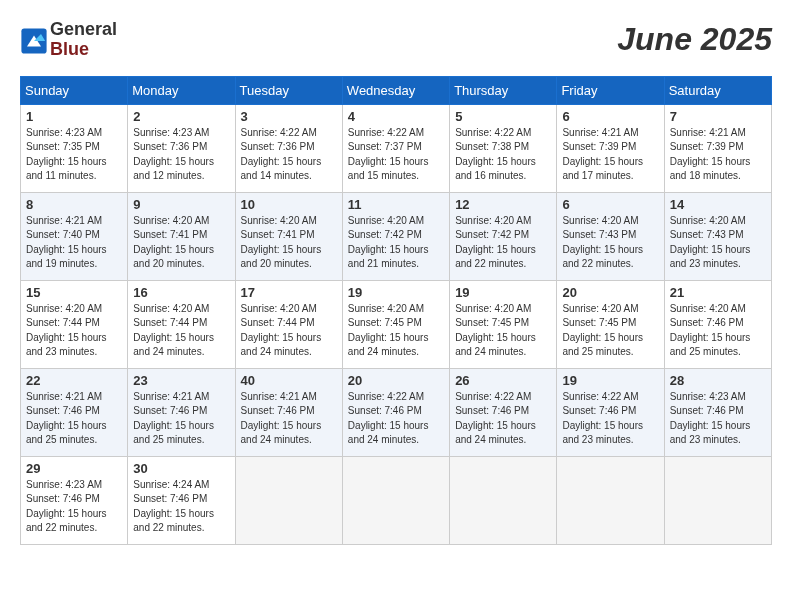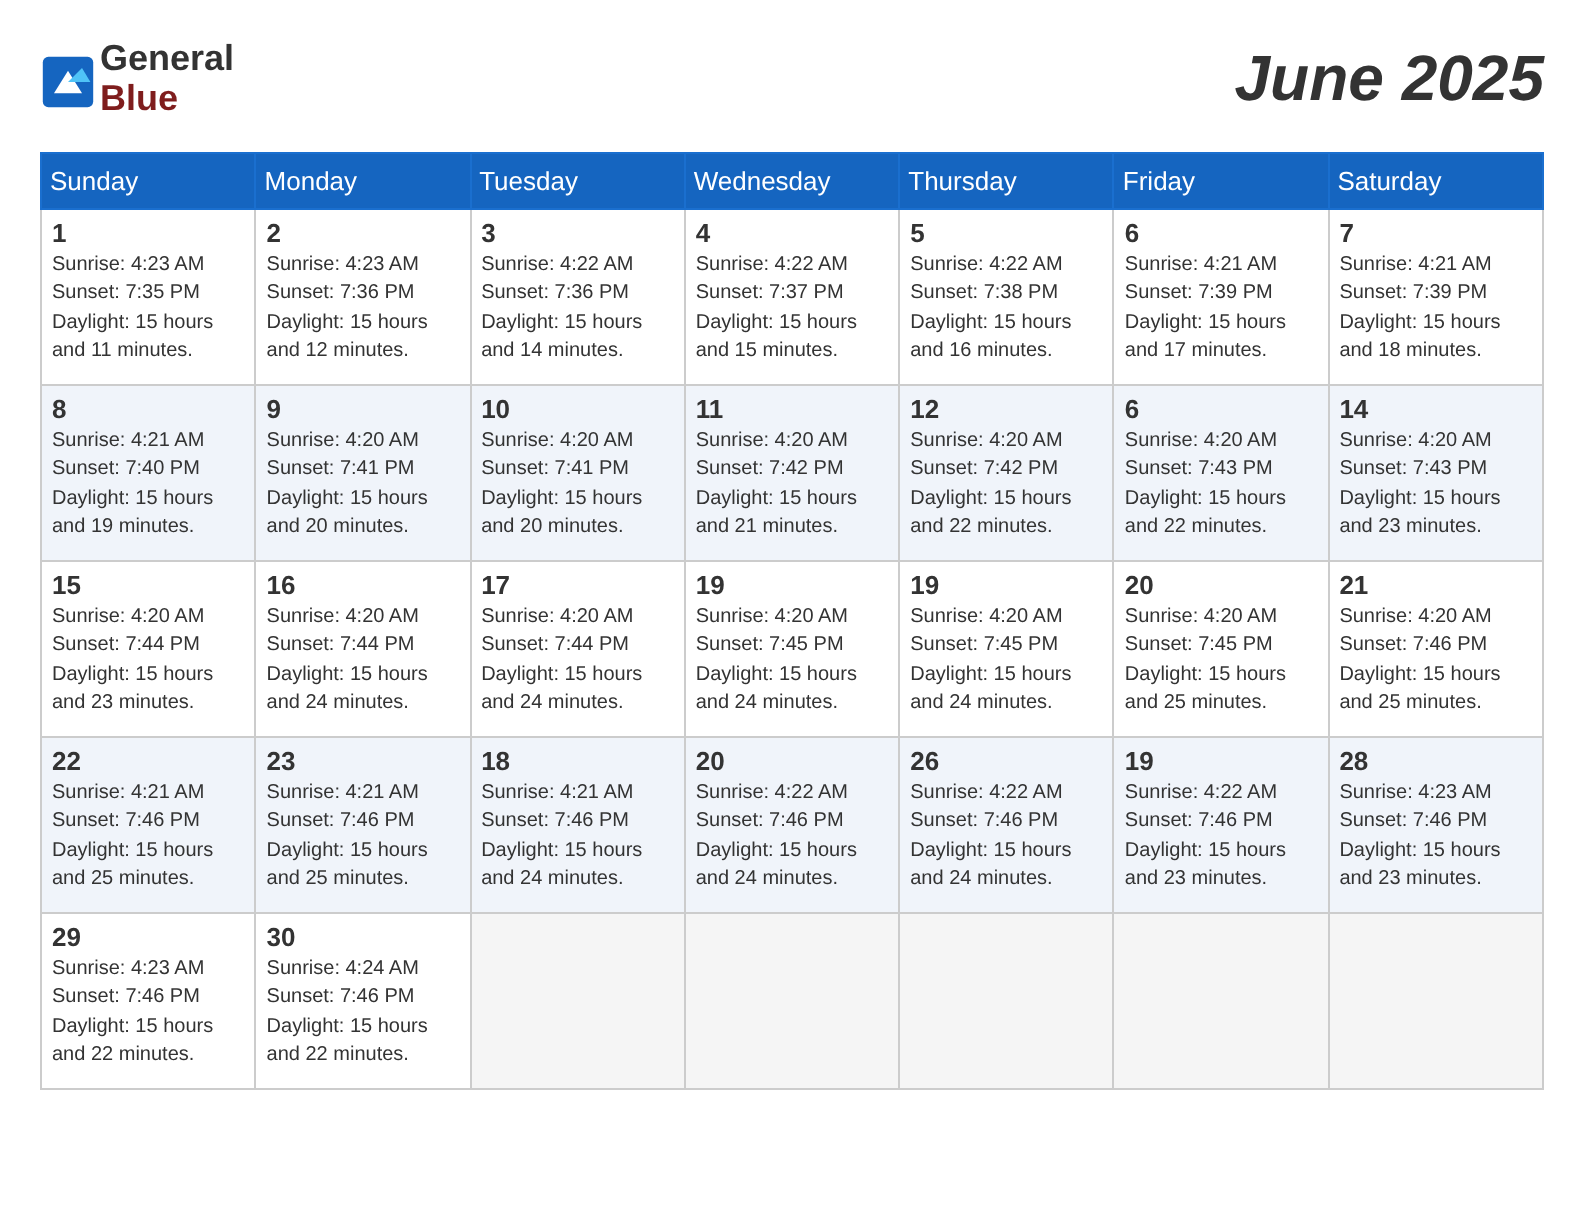--- a/index.html
+++ b/index.html
@@ -220,21 +220,21 @@
       <tr class="row-shaded">
         <td>
           <span class="day-num">22</span>
 <div class="day-info">Sunrise: 4:21 AM<br>Sunset: 7:46 PM<br>Daylight: 15 hours and 25 minutes.</div>
         </td>
         <td>
           <span class="day-num">23</span>
 <div class="day-info">Sunrise: 4:21 AM<br>Sunset: 7:46 PM<br>Daylight: 15 hours and 25 minutes.</div>
         </td>
         <td>
-          <span class="day-num">18</span>
+          <span class="day-num">40</span>
 <div class="day-info">Sunrise: 4:21 AM<br>Sunset: 7:46 PM<br>Daylight: 15 hours and 24 minutes.</div>
         </td>
         <td>
           <span class="day-num">20</span>
 <div class="day-info">Sunrise: 4:22 AM<br>Sunset: 7:46 PM<br>Daylight: 15 hours and 24 minutes.</div>
         </td>
         <td>
           <span class="day-num">26</span>
 <div class="day-info">Sunrise: 4:22 AM<br>Sunset: 7:46 PM<br>Daylight: 15 hours and 24 minutes.</div>
         </td>

